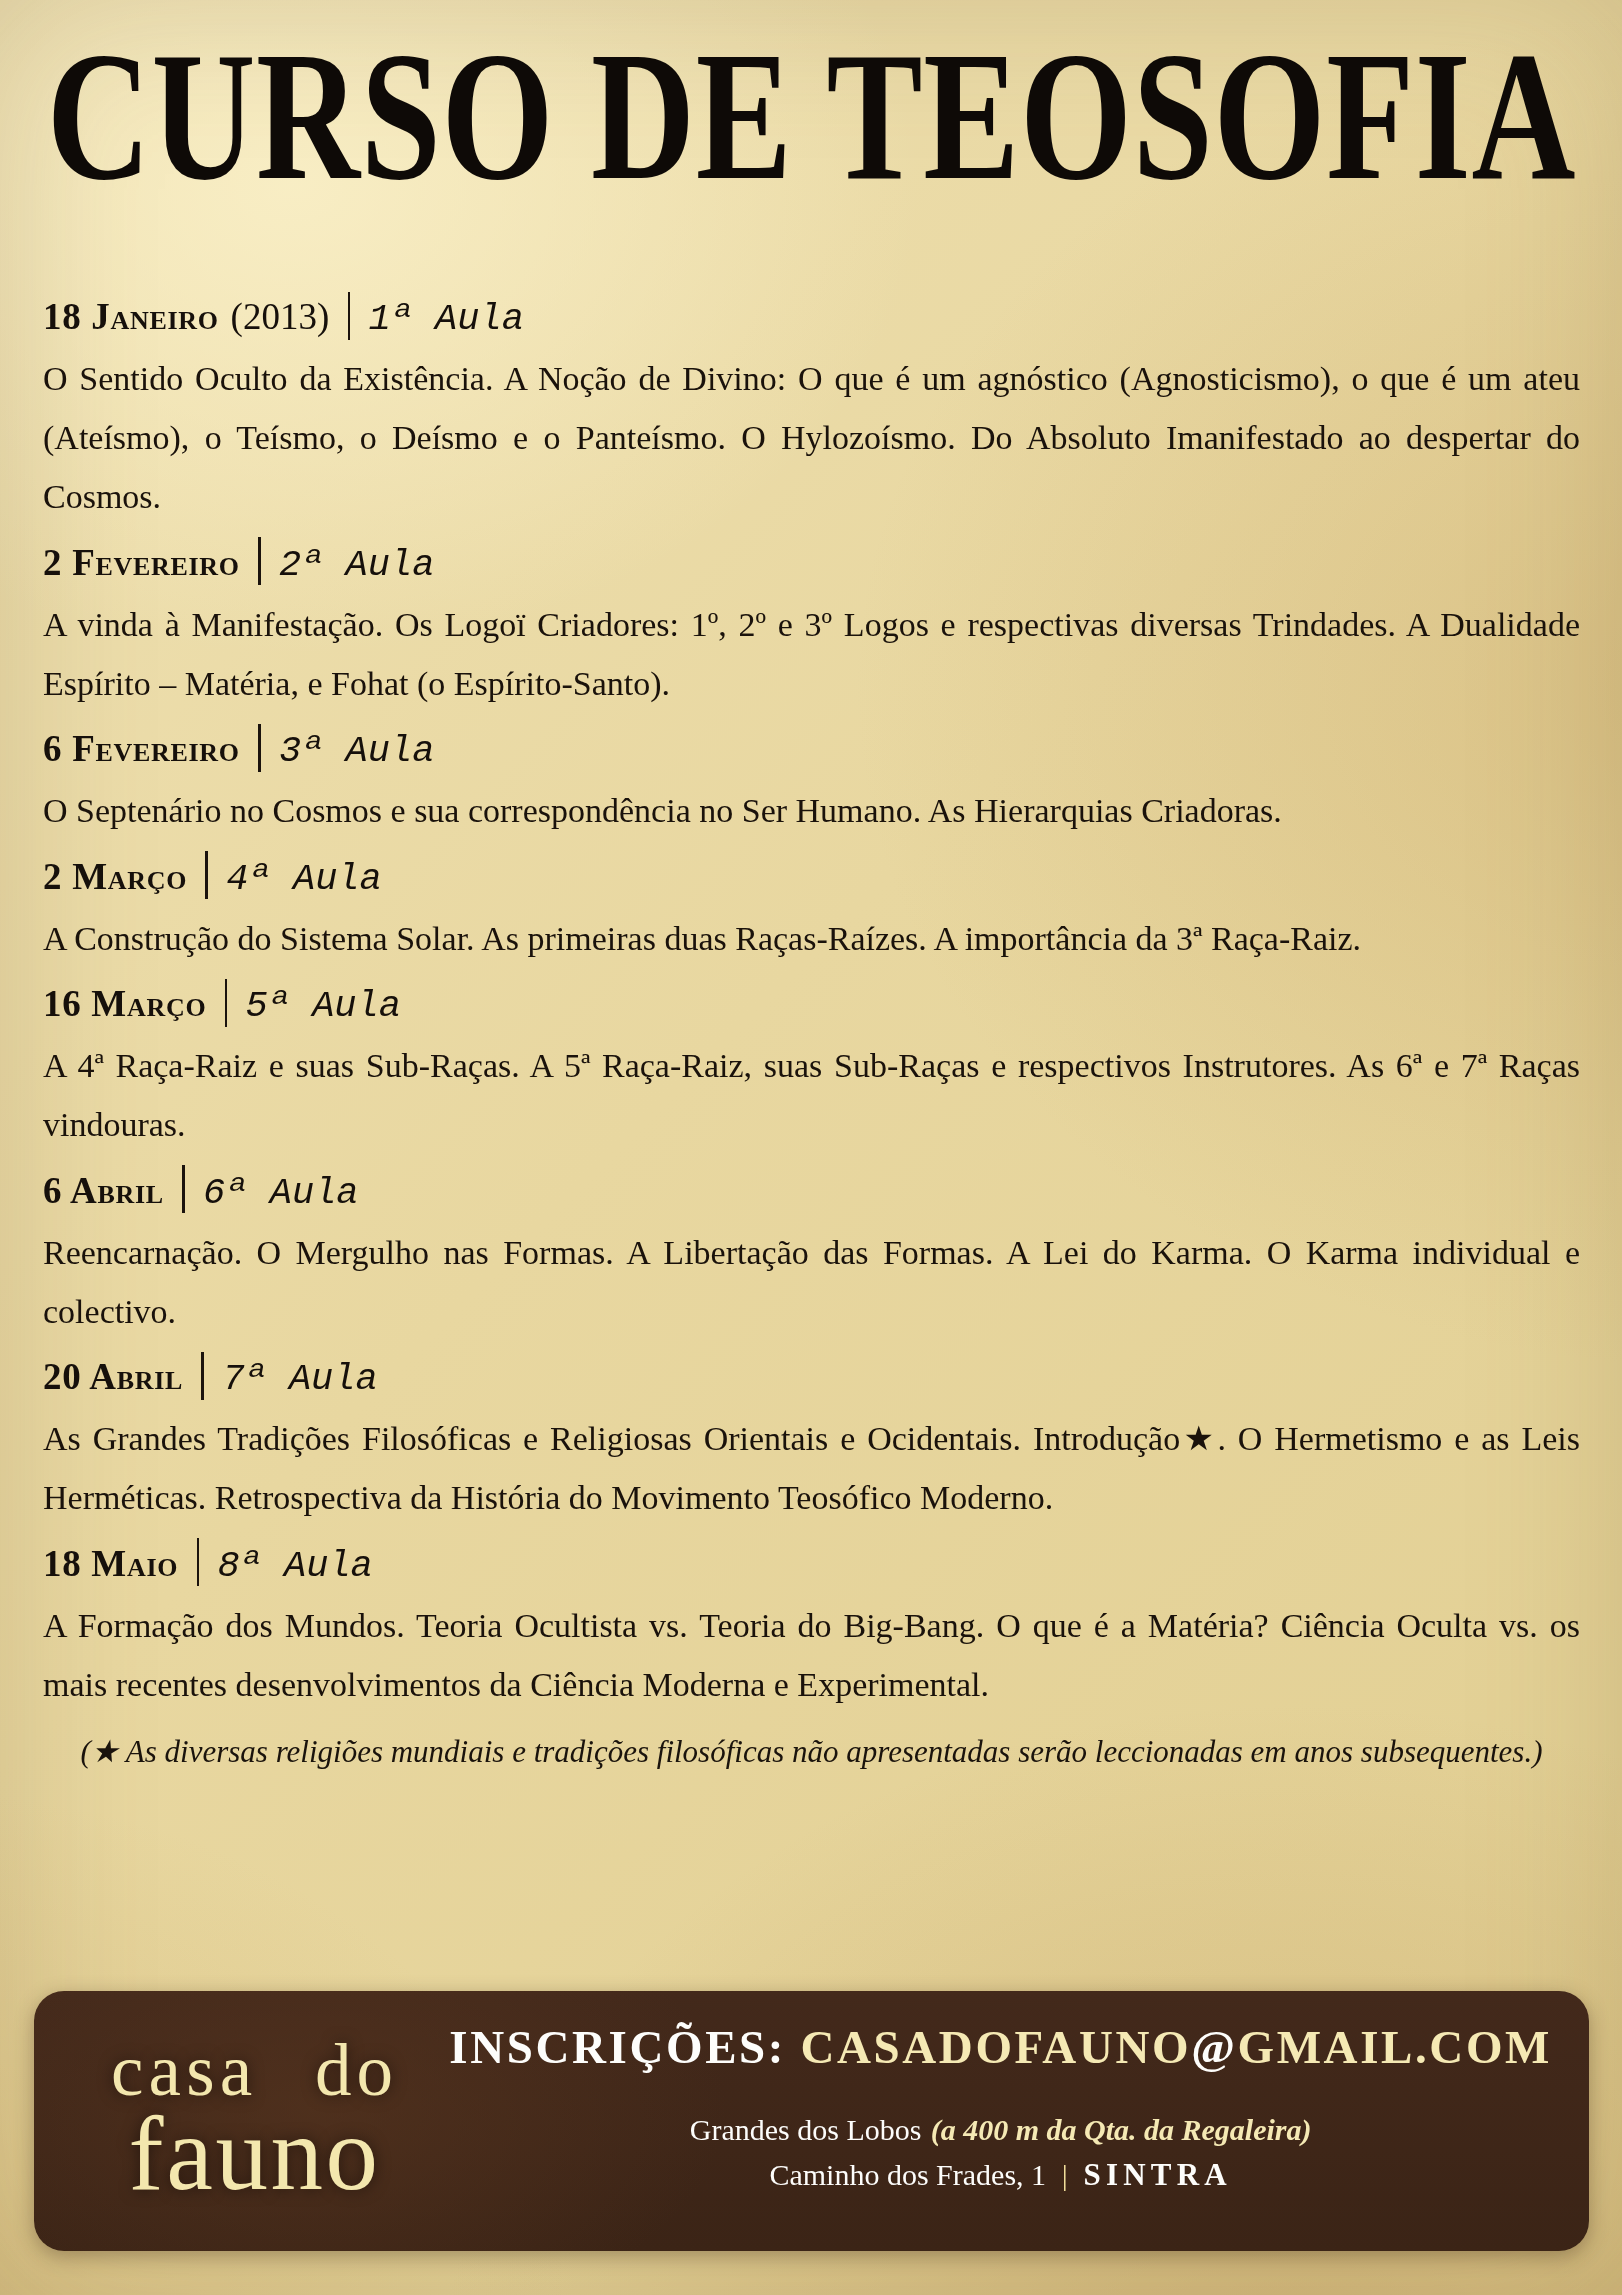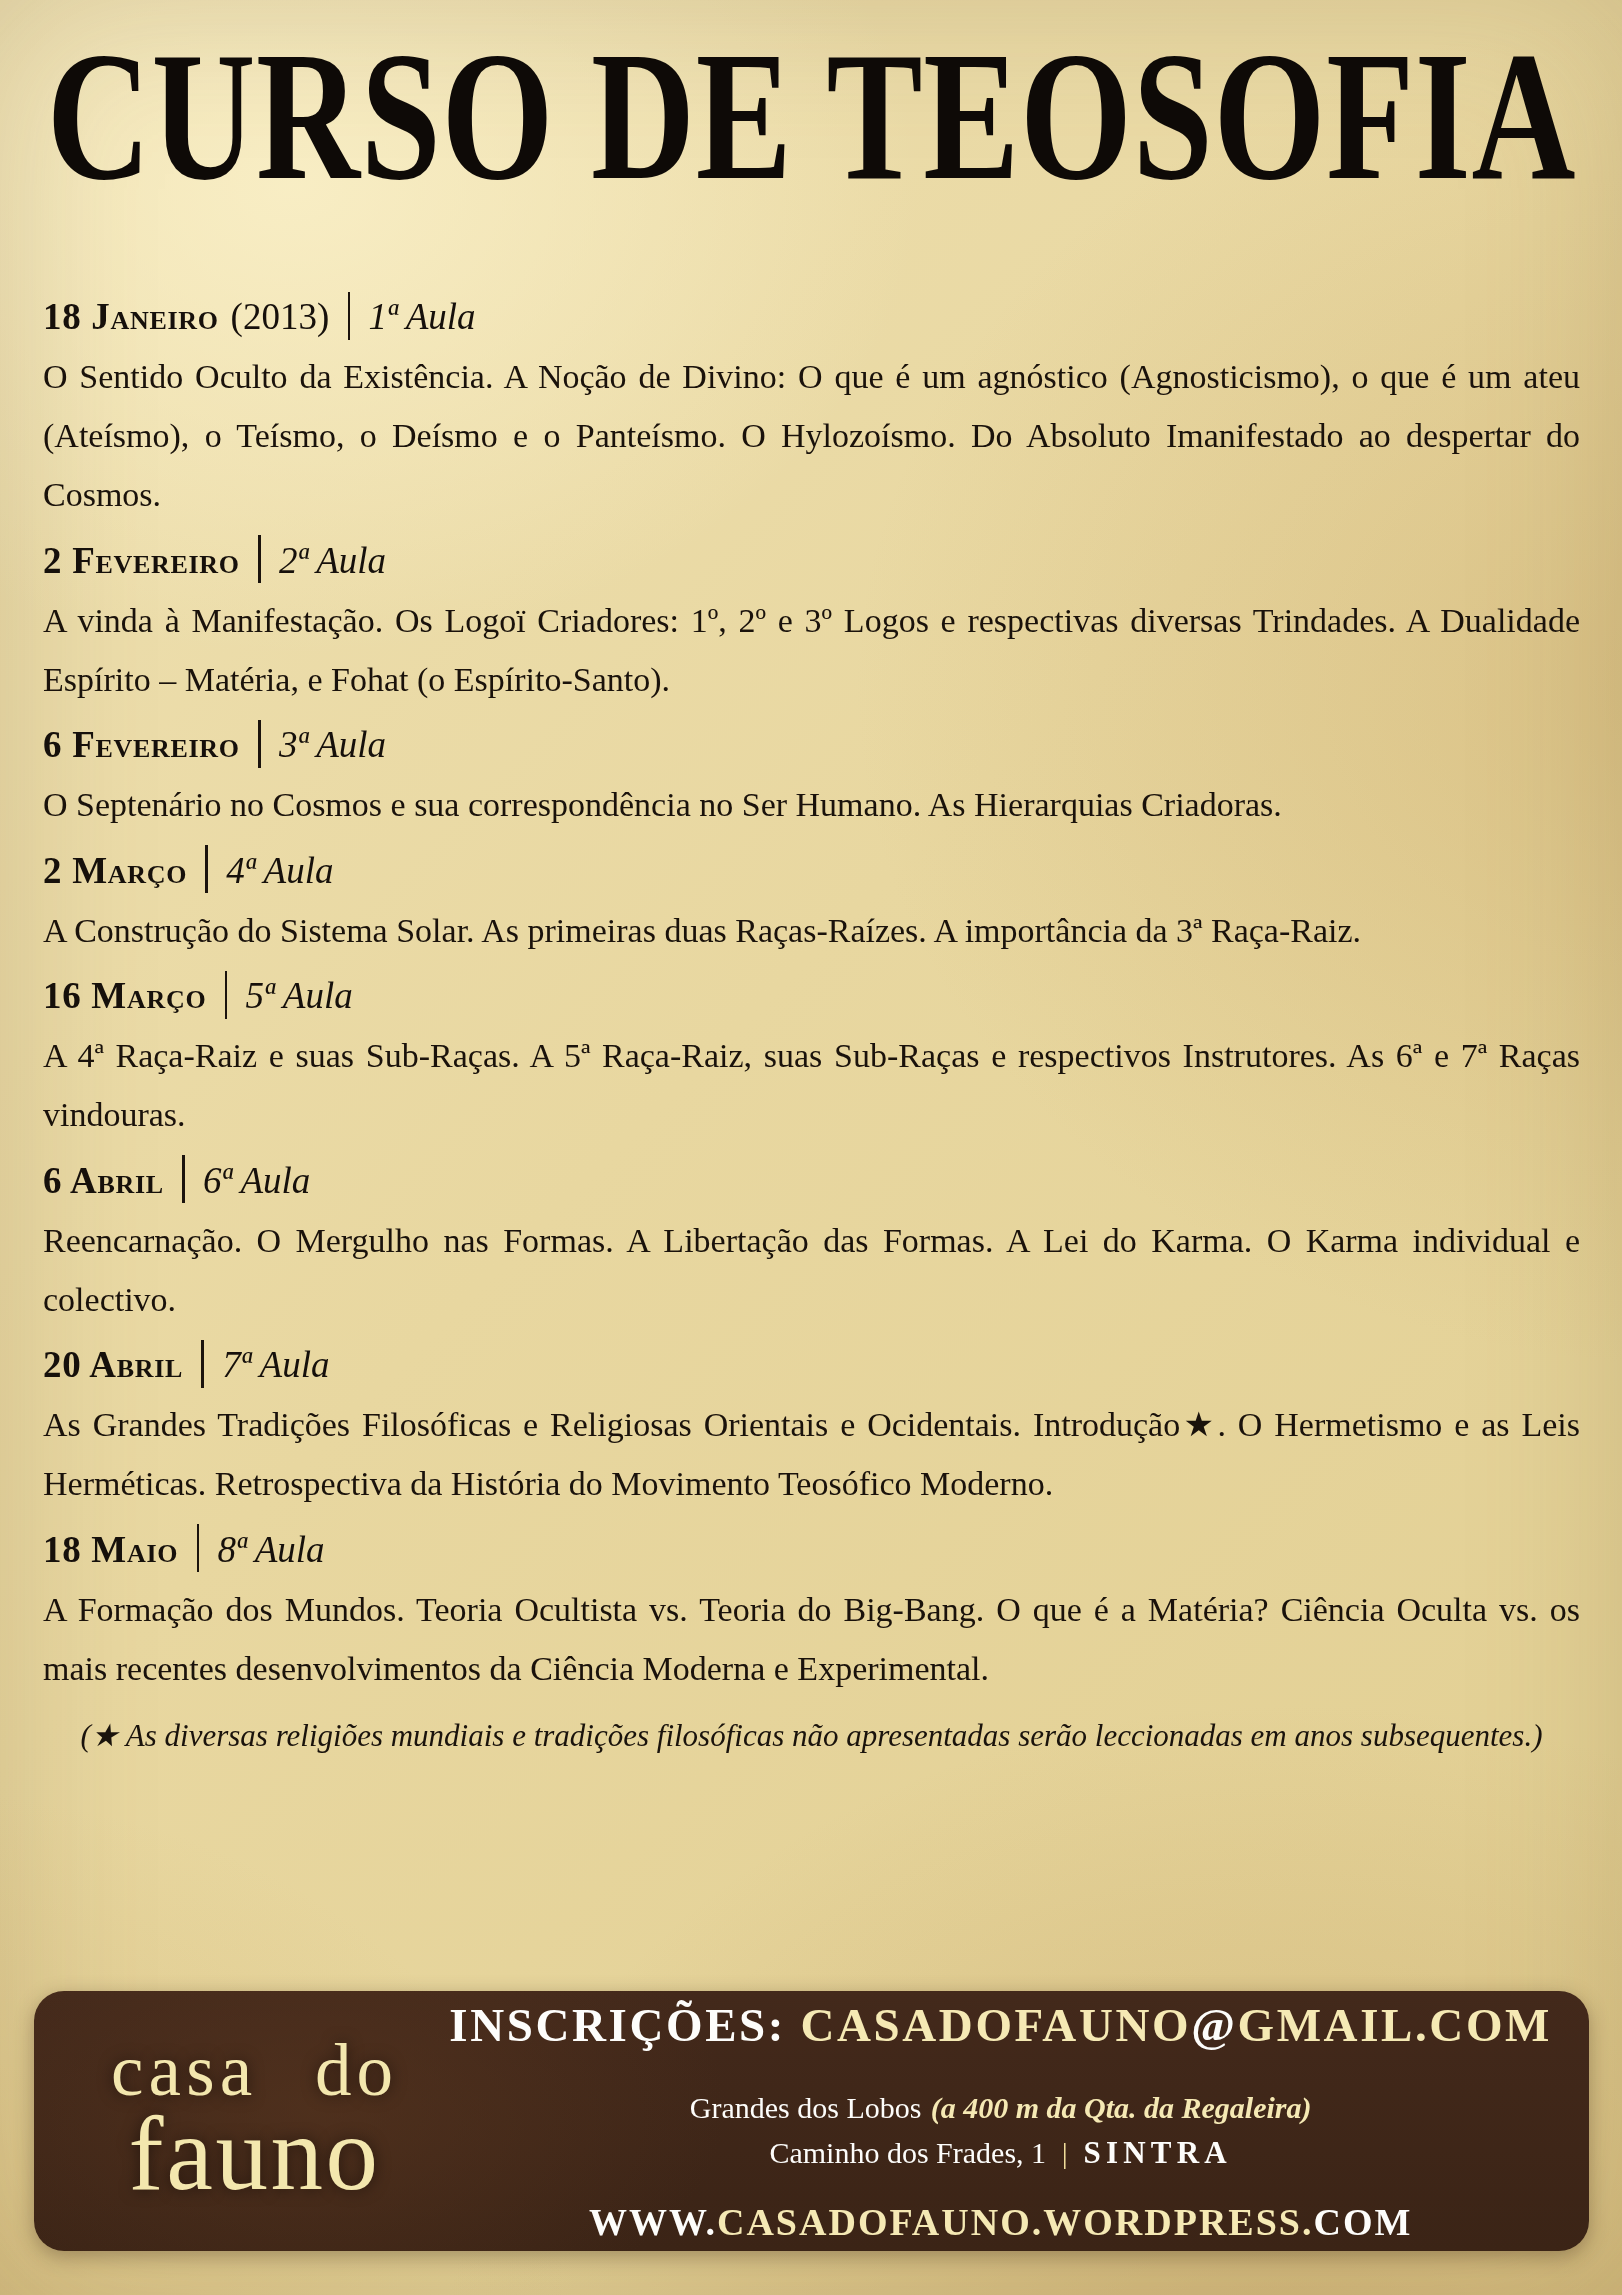--- a/index.html
+++ b/index.html
@@ -58,21 +58,21 @@
   .s-date { font-weight: 700; font-variant: small-caps; letter-spacing: 0.7px; }
   .s-year:not(:empty) { margin-left: 11.8px; }
   .s-bar {
     display: inline-block;
     width: 2.6px;
     height: 48px;
     background: #1b130d;
     margin: 0 18.3px;
     vertical-align: -10.5px;
   }
-  .s-aula { font-style: italic; }
+  .s-aula { font-style: italic; font-family: Liberation Mono, monospace; }
   .session-desc {
     margin: 0;
     font-size: 34px;
     line-height: 59px;
     text-align: justify;
     color: #1a120b;
   }
   
   .footnote {
     margin: 17px 52px 0 52px;
@@ -219,20 +219,17 @@
     <div class="footer-info">
       <div class="inscricoes">
         <span class="insc-label">INSCRIÇÕES:</span><span class="insc-email"><span>CASADOFAUNO</span><span class="at">@</span><span>GMAIL.COM</span></span>
       </div>
       <div class="addr1">
         <span>Grandes dos Lobos</span><span class="addr-note">(a 400 m da Qta. da Regaleira)</span>
       </div>
       <div class="addr2">
         <span>Caminho dos Frades, 1</span><span class="addr-sep">|</span><span class="addr-city">SINTRA</span>
       </div>
-      <div class="site">
-        <span class="w">WWW.</span><span class="c">CASADOFAUNO.WORDPRESS.</span><span class="w">COM</span>
-      </div>
     </div>
   </footer>
 
 </div>
 
 
 </body></html>

